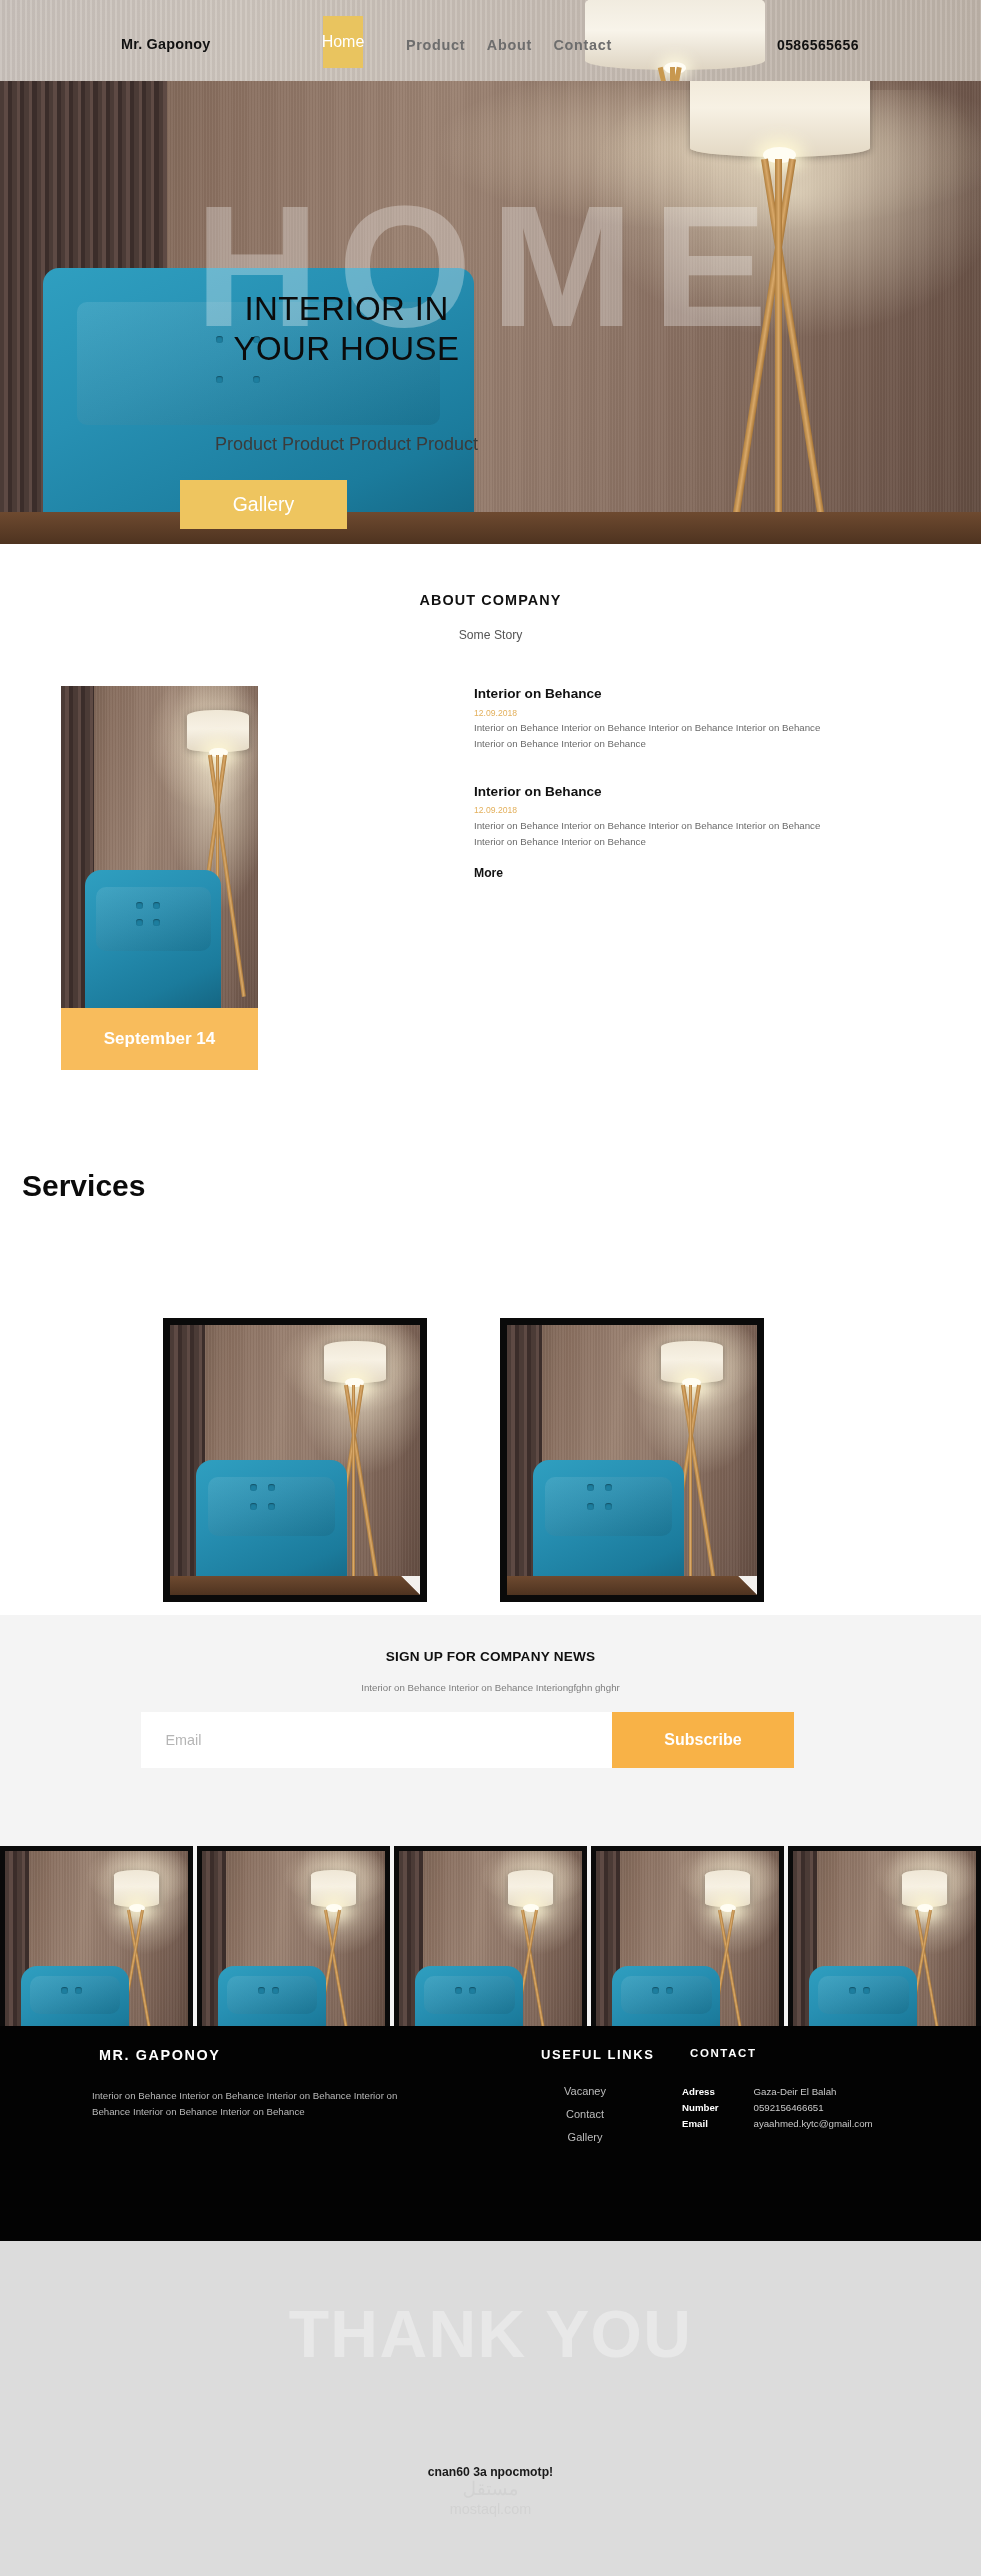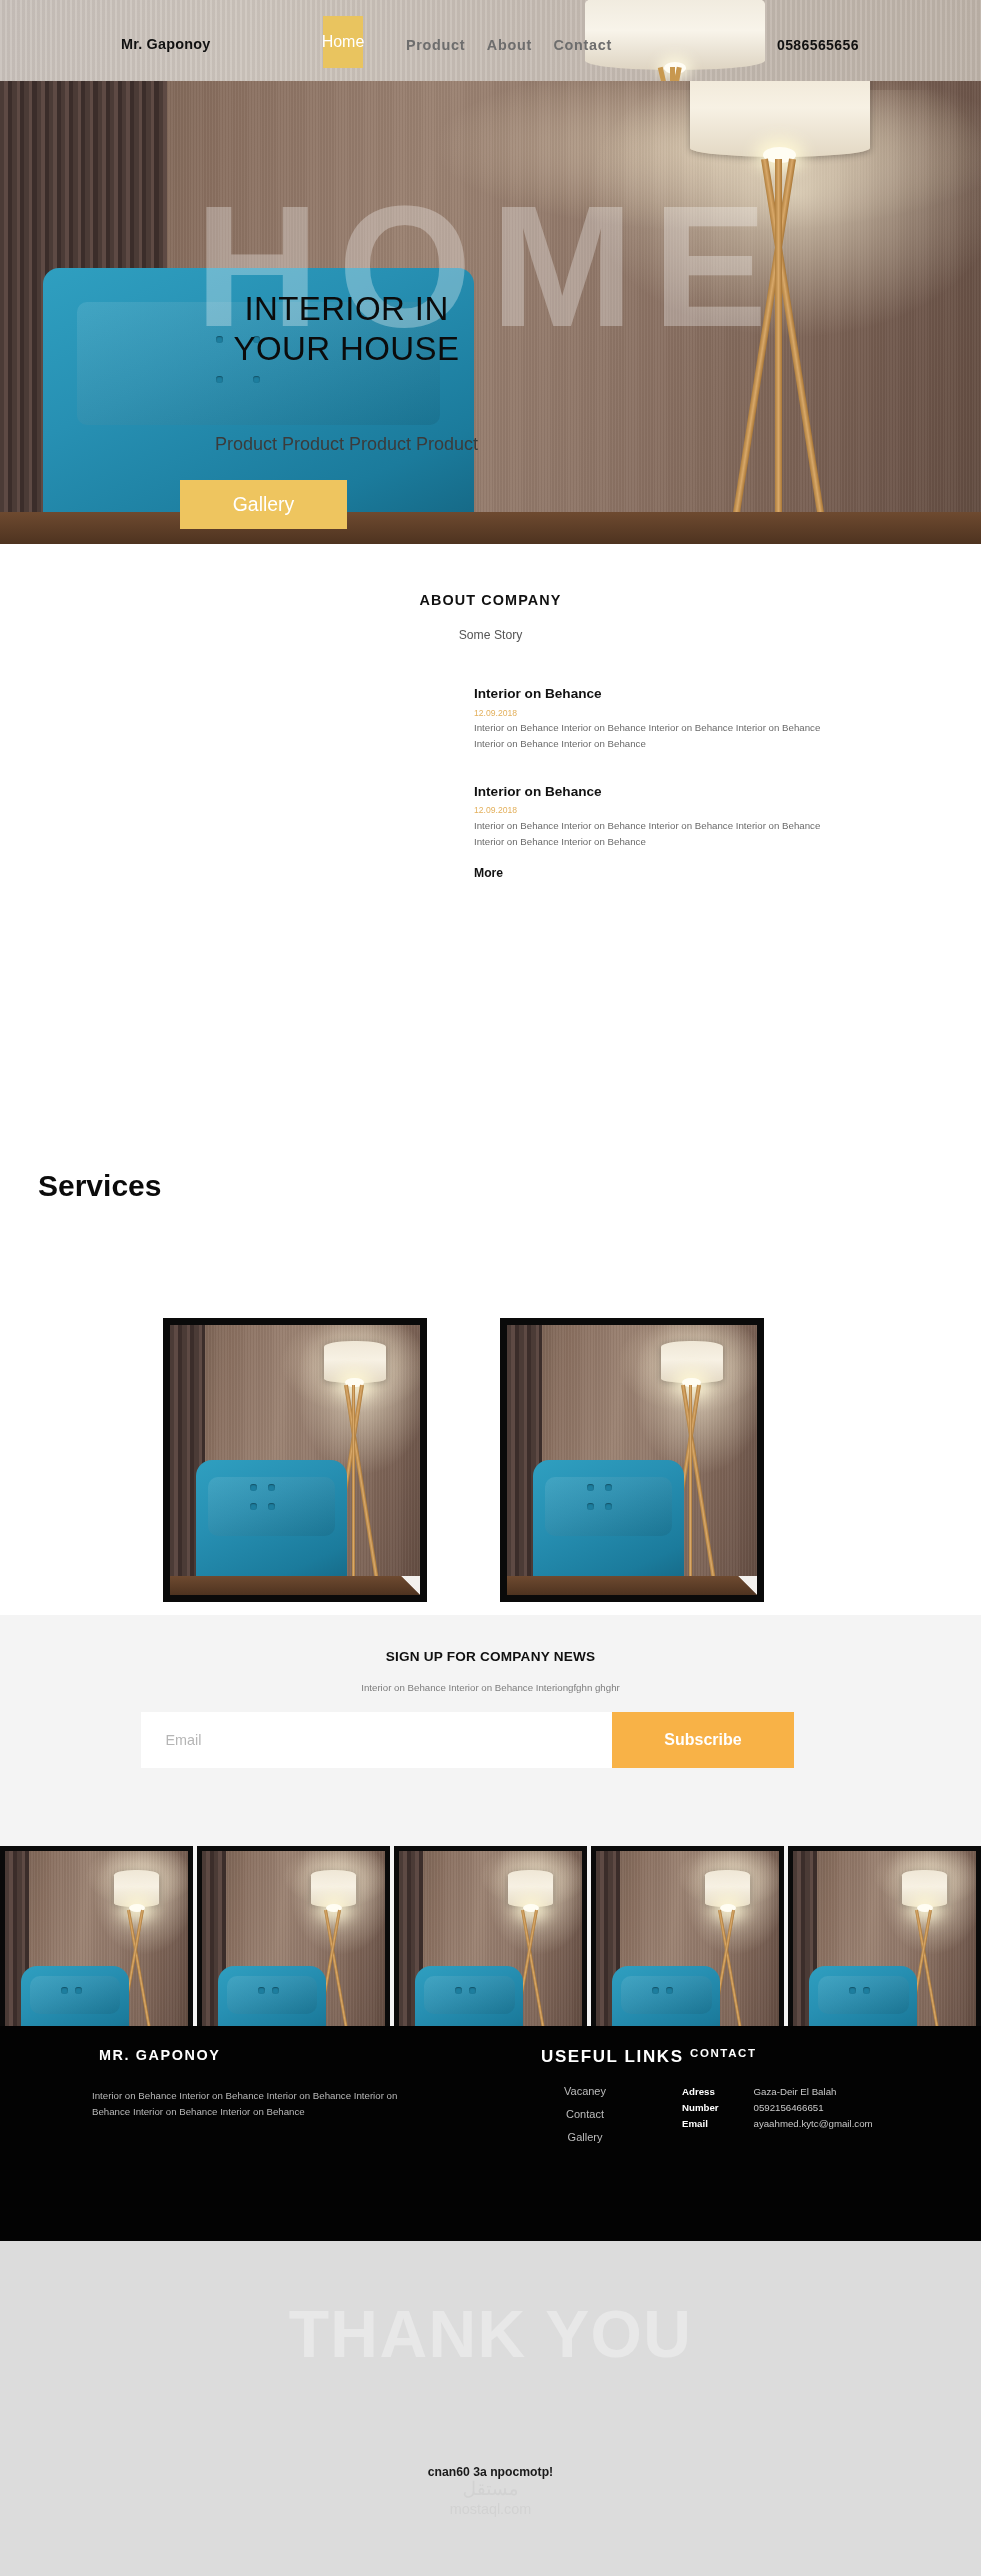--- a/index.html
+++ b/index.html
@@ -133,21 +133,21 @@
 
   .articles{ position:absolute; left:474px; top:141px; width:374px; }
   .art-h{ font-size:13.6px; font-weight:bold; color:#111; }
   .art-date{ font-size:8.6px; color:#e3b05c; margin-top:6.5px; }
   .art-p{ font-size:9.7px; color:#6a6a6a; line-height:1.62; margin-top:2.9px; font-weight:300; }
   .art-gap{ height:32px; }
   .more-link{ font-size:12.2px; font-weight:bold; color:#111; margin-top:16px; cursor:pointer; display:inline-block; }
 
   
   .services-sec{ position:absolute; top:1083px; left:0; width:981px; height:532px; background:#fff; }
-  .services-title{ position:absolute; left:38px; top:86px; font-size:30px; font-weight:bold; color:#0b0b0b; }
+  .services-title{ position:absolute; left:22px; top:86px; font-size:30px; font-weight:bold; color:#0b0b0b; }
   .svc-frame{ position:absolute; top:235px; width:264px; height:284px; background:#0a0a0a; padding:7.2px; }
   .svc-frame.a{ left:163px; }
   .svc-frame.b{ left:500px; }
   .svc-frame .photo{ position:absolute; left:7.2px; top:7.2px; right:7.2px; bottom:7.2px; }
   .svc-frame .corner{ position:absolute; right:7.2px; bottom:7.2px; width:20px; height:18.7px;
     background:linear-gradient(225deg,#f3f1ee 48%, rgba(255,255,255,0) 49%); }
 
   
   .news-sec{ position:absolute; top:1615px; left:0; width:981px; height:231px; background:#f4f4f4; }
   .news-title{ position:absolute; top:34px; width:981px; text-align:center;
@@ -170,21 +170,21 @@
     background:#f4f4f4; display:flex; gap:4.3px; }
   .gal-item{ position:relative; width:193px; height:180px; background:#0a0a0a; padding:5px; }
   .gal-item .photo{ position:absolute; left:5px; top:5px; right:5px; bottom:0; }
 
   
   .footer{ position:absolute; top:2026px; left:0; width:981px; height:216px; background:#030303; }
   .f-brand{ position:absolute; left:99px; top:21px; color:#fff; font-size:14.4px;
     font-weight:bold; letter-spacing:1.6px; }
   .f-desc{ position:absolute; left:92px; top:62px; width:345px; color:#b9b9b9;
     font-size:9.7px; line-height:1.66; font-weight:300; }
-  .f-links-h{ position:absolute; left:509px; top:21px; color:#fff; font-size:17px;
+  .f-links-h{ position:absolute; left:509px; top:21px; color:#fff; font-size:13px;
     font-weight:bold; letter-spacing:1.6px;padding-left:32px; }
   .f-links{ position:absolute; left:524px; top:59px; width:122px; text-align:center; }
   .f-links a{ display:block; color:#bcbcbc; font-size:11px; font-weight:300;
     margin-bottom:10.8px; text-decoration:none; cursor:pointer; }
   .f-contact-h{ position:absolute; left:690px; top:21px; color:#fff; font-size:11.5px;
     font-weight:bold; letter-spacing:1.6px; }
   .f-contact{ position:absolute; left:682px; top:60px; }
   .f-row{ display:flex; align-items:baseline; margin-bottom:5px; }
   .f-key{ width:60px; text-align:left; color:#fff; font-size:9.7px; font-weight:bold; }
   .f-val{ margin-left:11.5px; color:#c9c9c9; font-size:9.7px; font-weight:300; }
@@ -251,20 +251,38 @@
     </div>
     <div class="hero-sub">Product Product Product Product</div>
     <button class="hero-btn">Gallery</button>
   </div>
 </div>
 
 <div class="about-sec">
   <div class="about-title">ABOUT COMPANY</div>
   <div class="about-sub">Some Story</div>
 
+  <div class="about-card">
+    <div class="photo">
+      <div class="wall"></div>
+      <div class="curtain"></div>
+      <div class="glow" style="left:50%;top:0;width:58%;height:62%"></div>
+      <div class="shade" style="left:126px;top:24.4px;width:62px;height:42px;"></div>
+      <div class="bulb" style="left:148px;top:62px;width:18.7px;height:9.3px;"></div>
+      <div class="leg" style="left:147px;top:69px;width:3.6px;height:244px;transform:rotate(-8deg)"></div>
+      <div class="leg" style="left:162px;top:69px;width:3.6px;height:244px;transform:rotate(8deg)"></div>
+      <div class="leg" style="left:155px;top:69px;width:2.9px;height:244px;"></div>
+      <div class="chair" style="left:24.4px;top:184px;width:136px;height:144px;"></div>
+      <div class="btn-tuft" style="left:75px;top:216px"></div>
+      <div class="btn-tuft" style="left:92px;top:216px"></div>
+      <div class="btn-tuft" style="left:75px;top:233px"></div>
+      <div class="btn-tuft" style="left:92px;top:233px"></div>
+    </div>
+    <div class="date-badge">September 14</div>
+  </div>
 
   <div class="articles">
     <div>
       <div class="art-h">Interior on Behance</div>
       <div class="art-date">12.09.2018</div>
       <div class="art-p">Interior on Behance Interior on Behance Interior on Behance Interior on Behance Interior on Behance Interior on Behance</div>
     </div>
     <div class="art-gap"></div>
     <div>
       <div class="art-h">Interior on Behance</div>

